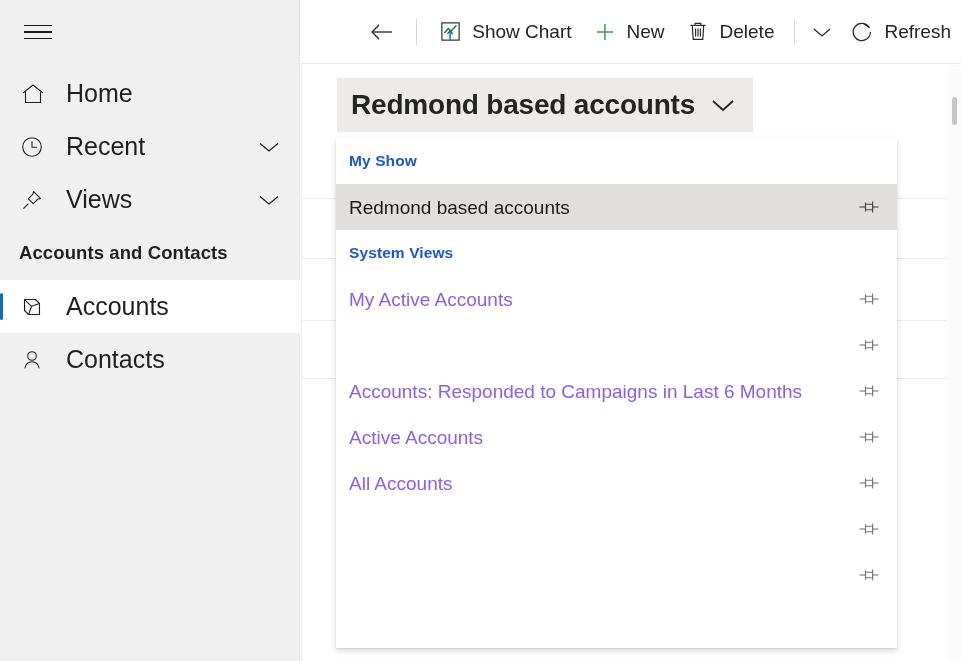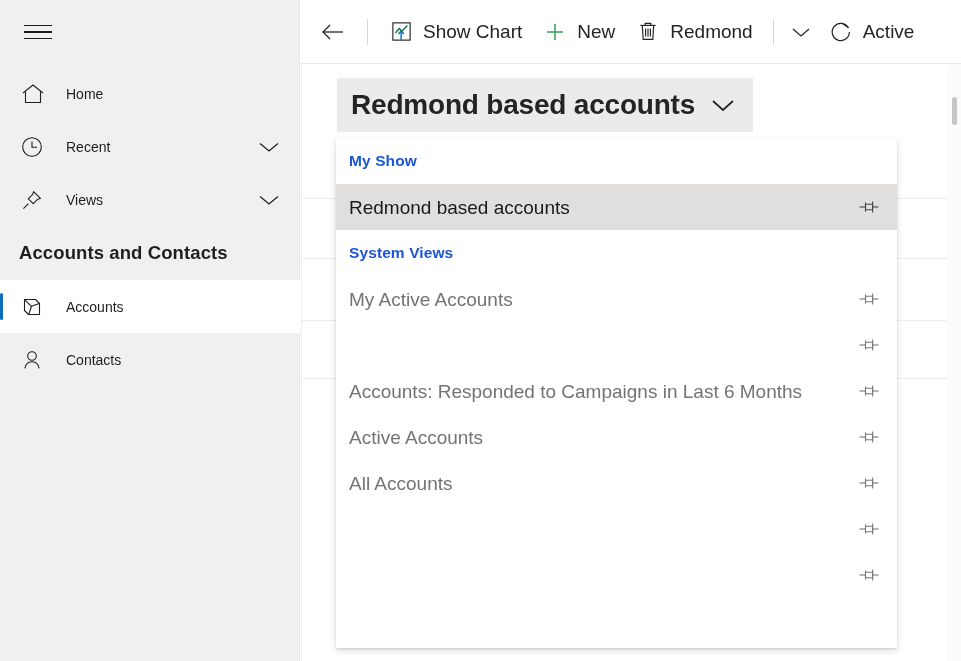--- a/index.html
+++ b/index.html
@@ -35,21 +35,21 @@
     height: 53px;
     display: flex; align-items: center;
     padding-left: 20px; padding-right: 18px;
     cursor: pointer;
   }
   .nav-item .ico {
     width: 34px; height: 26px; flex: 0 0 34px;
     display: flex; align-items: center; justify-content: flex-start;
   }
   .nav-item .lbl {
-    font-size: 14px; color: #201f1e; line-height: 1;
+    font-size: 25px; color: #201f1e; line-height: 1;
     font-weight: 400; margin-left: 12px; white-space: nowrap;
   }
   .nav-item .chev { margin-left: auto; display: flex; align-items: center; }
   .section-title {
     height: 54px; display: flex; align-items: center;
     padding-left: 19px;
     font-size: 18.5px; font-weight: 700; color: #201f1e;
     letter-spacing: .1px;
   }
   .nav-item.selected { background: #ffffff; }
@@ -57,21 +57,21 @@
     position: absolute; left: 0; top: 13px;
     width: 3px; height: 27px; background: #0f6cbd; border-radius: 2px;
   }
 
   
   .cmdbar {
     position: absolute; left: 301px; top: 0;
     width: 660px; height: 64px;
     background: #ffffff;
     border-bottom: 1px solid #e8e8e8;
-    display: flex; align-items: center;
+    display: flex; align-items: center; justify-content: flex-end;
   }
   .cmd-back {
     width: 48px; height: 44px; margin-left: 8px;
     display: flex; align-items: center; justify-content: center; cursor: pointer;
   }
   .cmd-sep-v {
     width: 1px; height: 26px; background: #d6d6d6; margin: 0 10px;
     flex: 0 0 1px;
   }
   .cmd-btn {
@@ -114,21 +114,21 @@
     height: 46px; display: flex; align-items: center;
     padding-left: 13px;
     font-size: 15.5px; font-weight: 700; color: #1a56d6;
     letter-spacing: .1px;
   }
   .view-row {
     height: 46px; display: flex; align-items: center;
     padding-left: 13px; padding-right: 14px; cursor: pointer;
   }
   .view-row .vlabel {
-    font-size: 19px; color: #737373; line-height: 1; white-space: nowrap;
+    font-size: 19px; color: #8b5cf6; line-height: 1; white-space: nowrap;
   }
   .view-row.current { background: #e1dfdd; }
   .view-row.current .vlabel { color: #1b1a19; }
   .view-row .pin { margin-left: auto; display: flex; align-items: center; justify-content: center; width: 26px; height: 26px; }
 </style>
 </head>
 <body>
 
 <div id="root">
 
@@ -246,42 +246,42 @@
       <span class="cico">
         <svg width="22" height="23" viewBox="0 0 22 23" fill="none" stroke="#242424" stroke-width="1.15">
           <path d="M3.4 5.4 H18.6"></path>
           <path d="M8.2 5.2 V3.4 H13.8 V5.2"></path>
           <path d="M5.3 5.6 L6.2 19.4 H15.8 L16.7 5.6"></path>
           <path d="M8.6 8.4 V16.6"></path>
             <path d="M11 8.4 V16.6"></path>
             <path d="M13.4 8.4 V16.6"></path>
         </svg>
       </span>
-      <span class="ctext">Redmond</span>
+      <span class="ctext">Delete</span>
     </div>
 
     <div class="cmd-sep-v"></div>
 
     <div class="cmd-caret">
       <svg width="24" height="14" viewBox="0 0 24 14" fill="none" stroke="#242424" stroke-width="1.2">
         <path d="M4 4 L12 11 L20 4"></path>
       </svg>
     </div>
 
     <div class="cmd-btn">
       <span class="cico">
         <svg width="24" height="24" viewBox="0 0 24 24" fill="none" stroke="#242424" stroke-width="1.2">
           <path d="M19.2 7.6 A8.6 8.6 0 1 0 20.4 12"></path>
           <path d="M14.4 3.2 L20.2 4.6 L18.8 10.4" stroke-linejoin="round" fill="none" opacity="0"></path>
           <path d="M13.1 3.3 L19.6 7.8"></path>
           <path d="M19.6 7.8 L19.9 2.6" opacity="0"></path>
           <path d="M13.4 3.0 L19.8 7.9 L14.6 9.0" opacity="0"></path>
         </svg>
       </span>
-      <span class="ctext">Active</span>
+      <span class="ctext">Refresh</span>
     </div>
 
   </div>
 
   <div class="grid-bg">
     <div class="grid-vline" style="left:0; height:596px;"></div>
     <div class="grid-line" style="top:133px;"></div>
     <div class="grid-line" style="top:193px;"></div>
     <div class="grid-line" style="top:255px;"></div>
     <div class="grid-line" style="top:313px;"></div>

